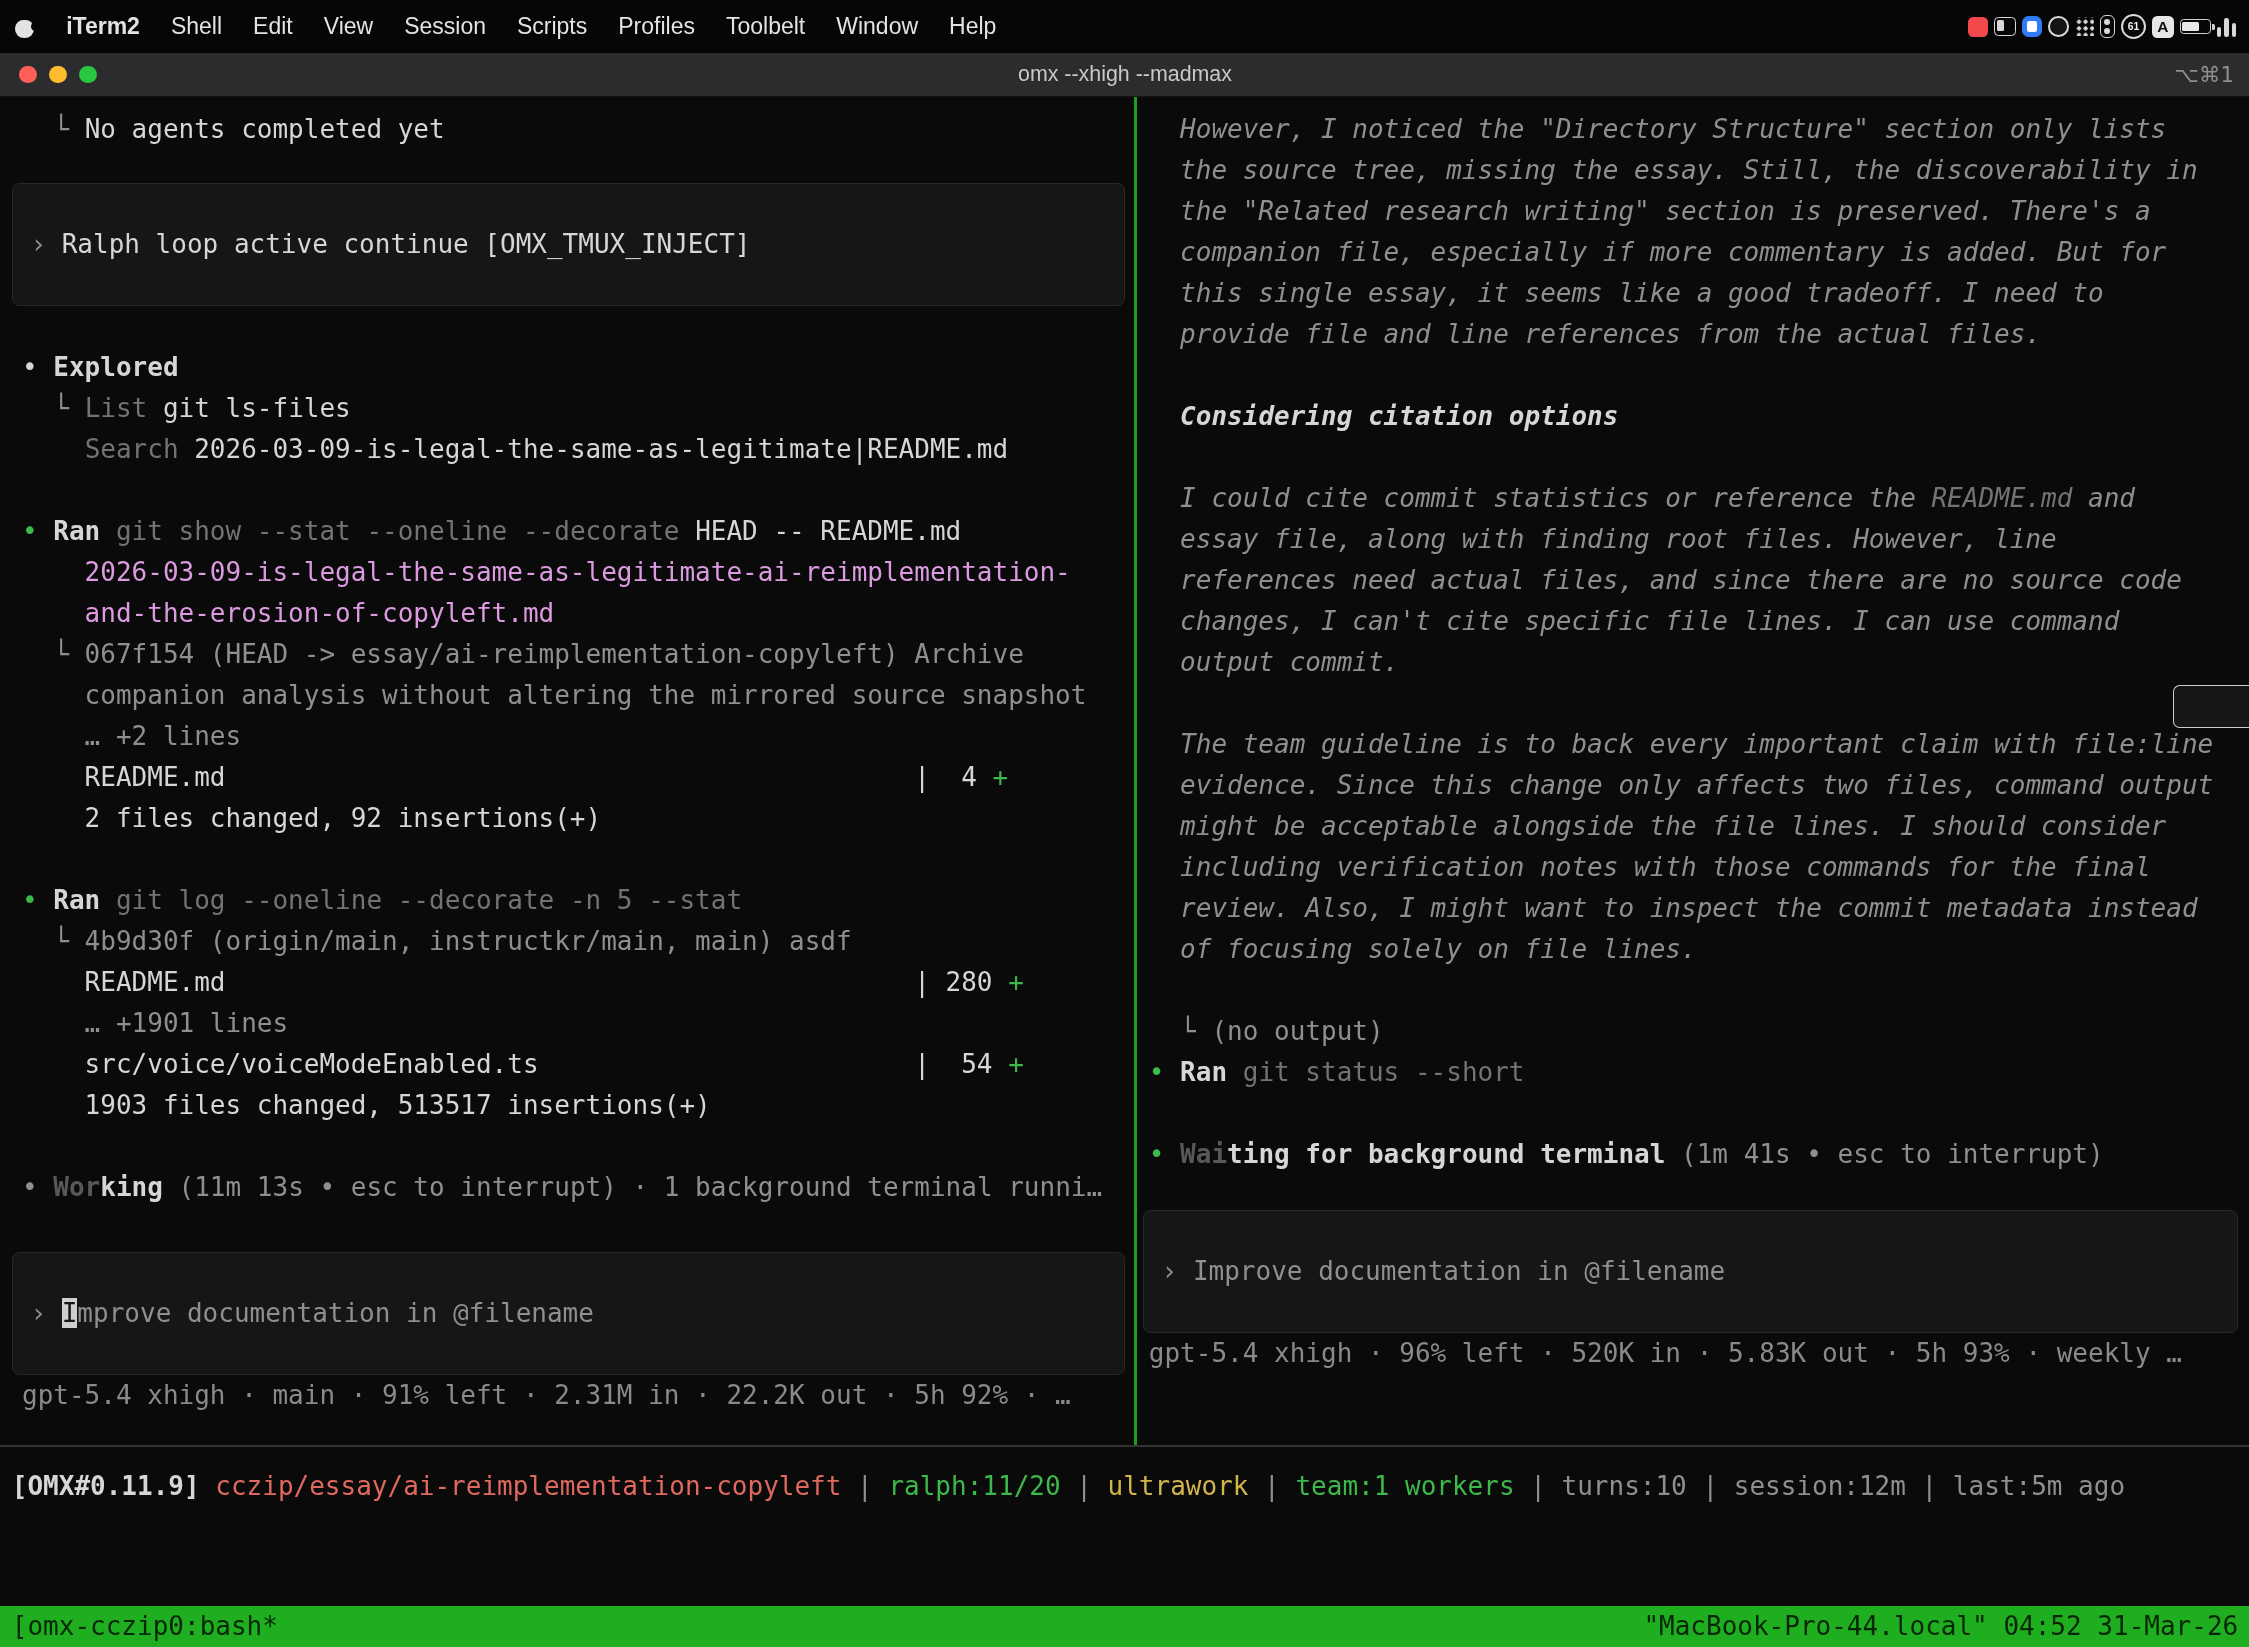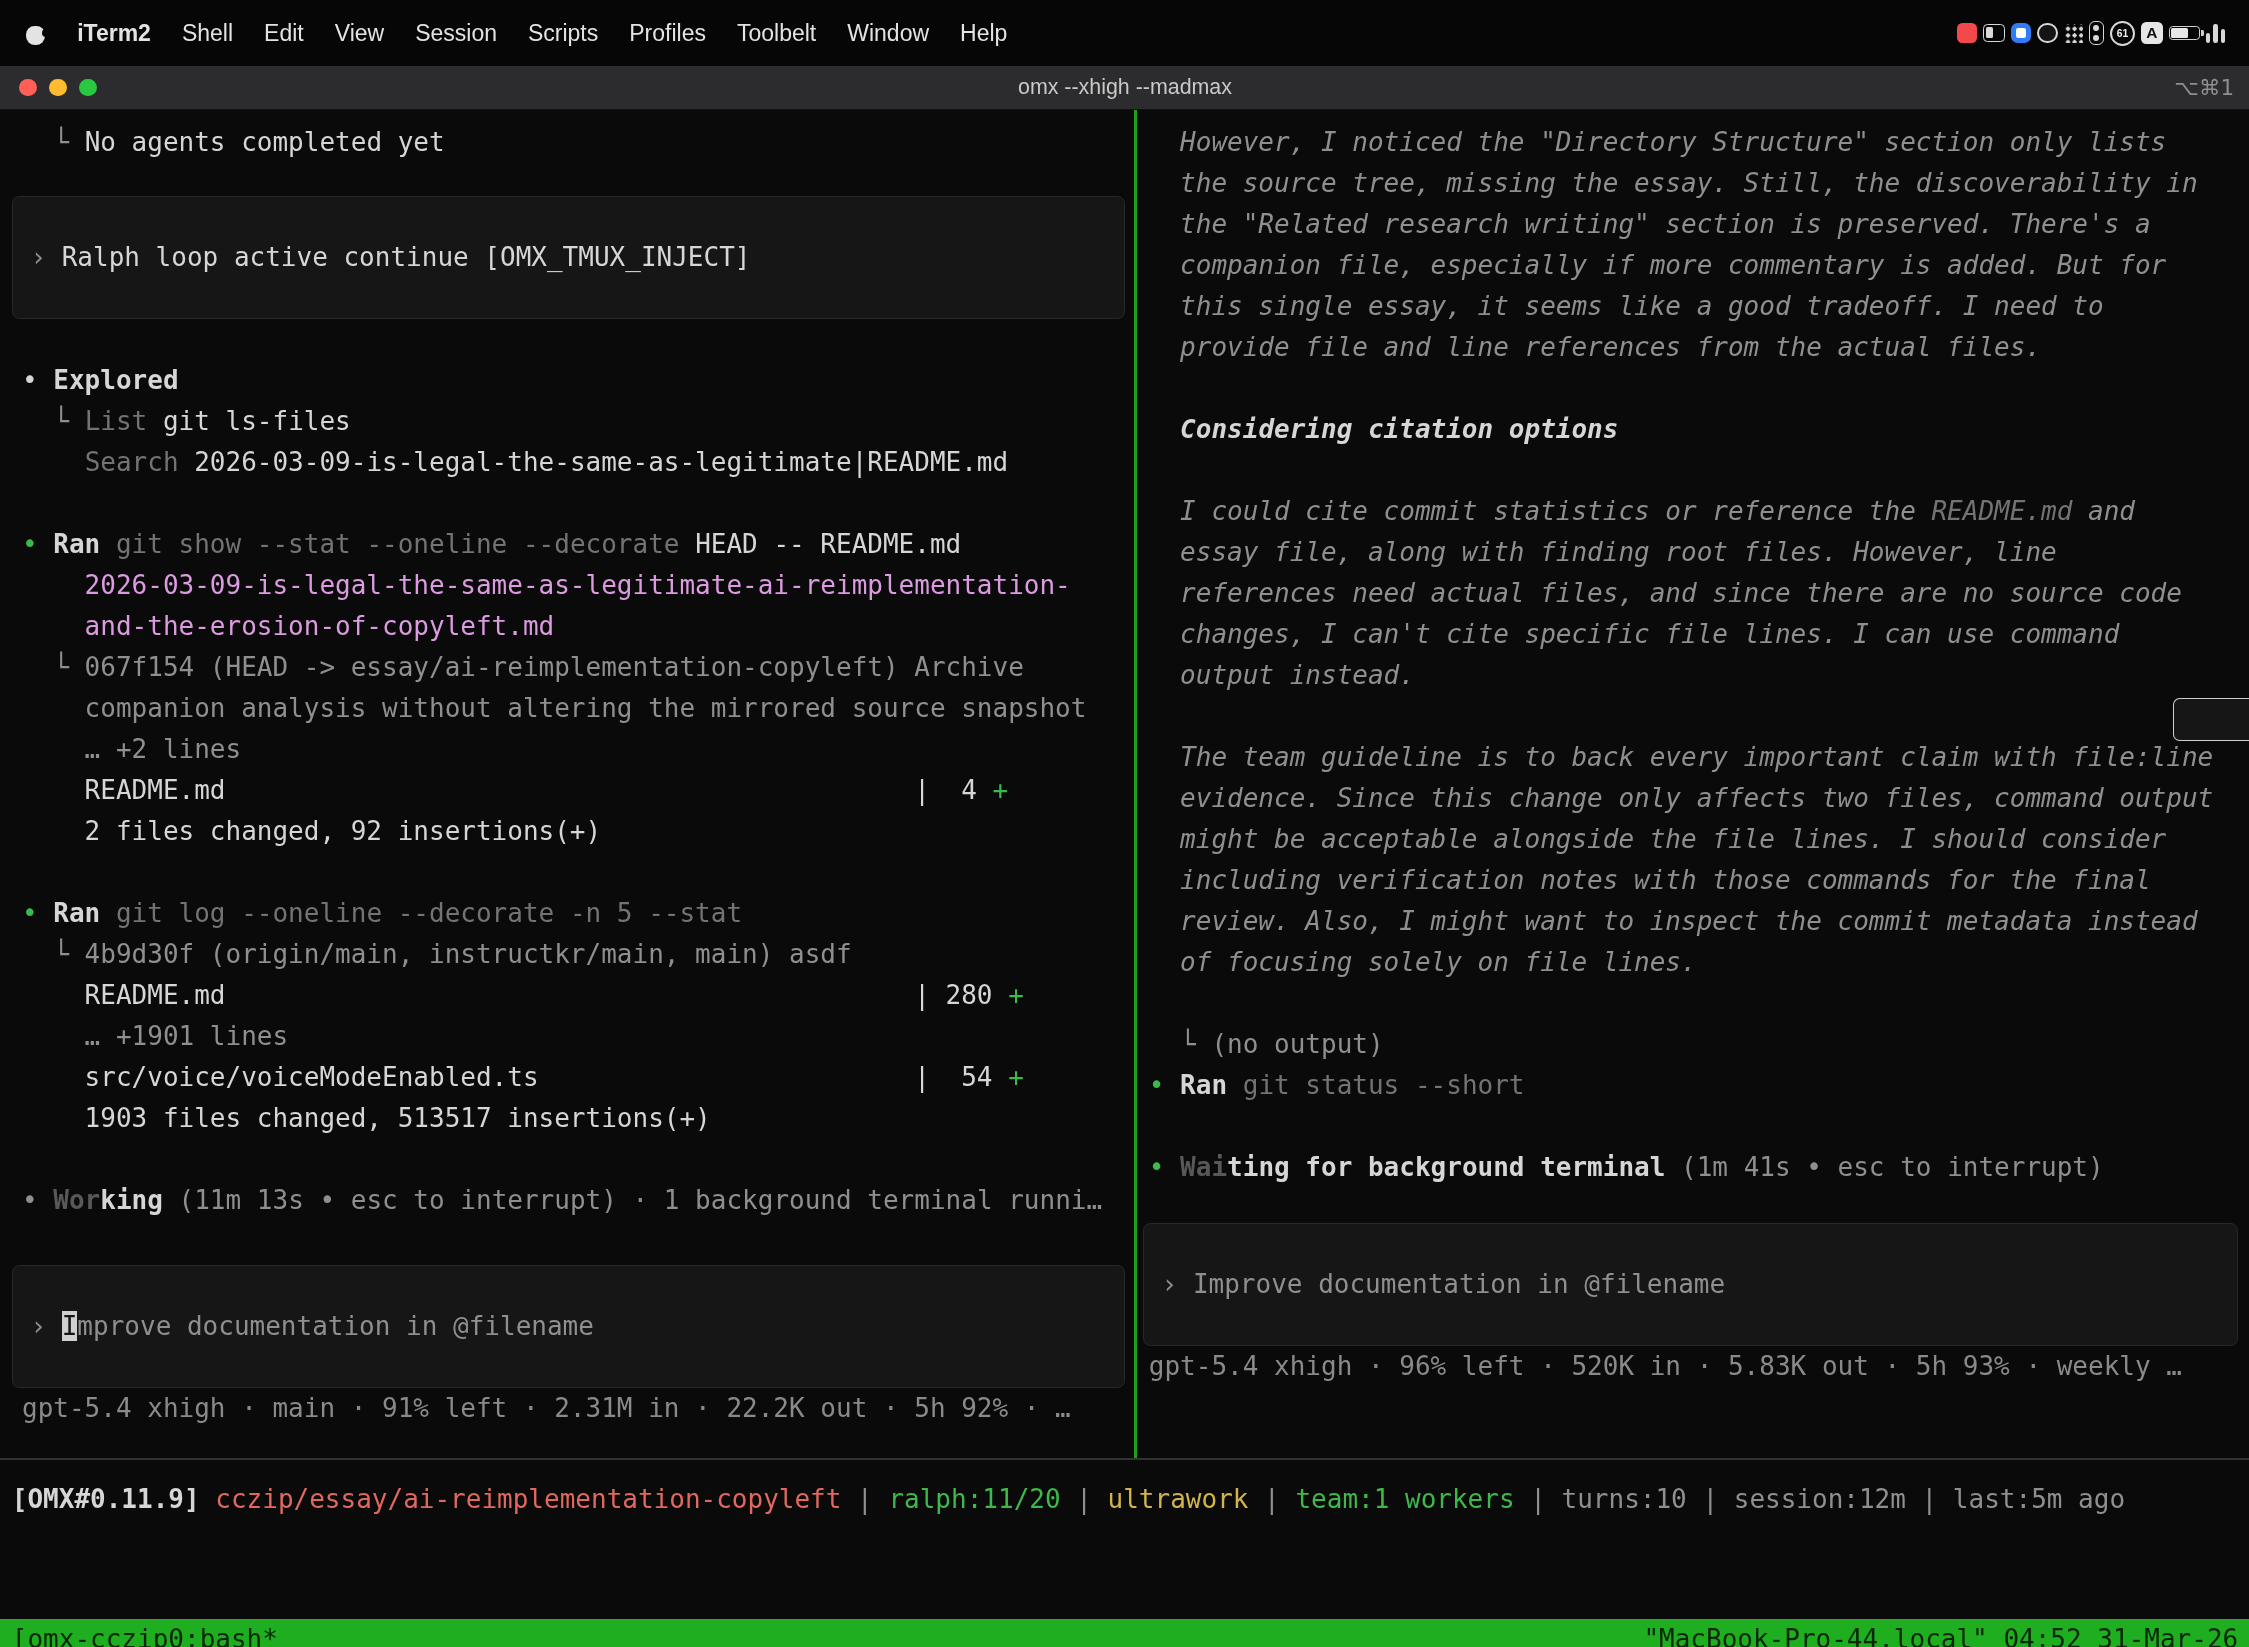--- a/index.html
+++ b/index.html
@@ -1,19 +1,19 @@
 <!DOCTYPE html>
 <html style="font-size:11.8px"><head>
 <meta charset="utf-8">
 <style>
   *{margin:0;padding:0;box-sizing:border-box}
   html,body{width:2250px;height:1648px;overflow:hidden;background:#000;font-family:"DejaVu Sans Mono",monospace}
 
   
-  .menubar{height:66px;background:#060606;display:flex;align-items:center;padding:0 19px;
+  .menubar{height:53px;background:#060606;display:flex;align-items:center;padding:0 8px;
     color:#e3e3e3;font-family:"Liberation Sans","DejaVu Sans",sans-serif;font-size:23px}
   .apple{width:22px;height:26.6px;position:relative;margin:0 14.8px 0 5.9px}
   .apple::before{content:"";position:absolute;left:1.5px;top:6.6px;width:19px;height:18.5px;background:#e3e3e3;border-radius:45% 45% 48% 48%}
   .apple::after{content:"";position:absolute;right:-3.7px;top:8.9px;width:8.9px;height:8.9px;background:#060606;border-radius:50%}
   .menus{display:flex;align-items:center}
   .menu-item{padding:0 15.5px;white-space:nowrap}
   .menu-item.first{font-weight:700}
   .mb-right{margin-left:auto;display:flex;align-items:center;gap:6px;padding-right:5.9px}
   .rec{width:20px;height:20px;border-radius:5.2px;background:#f4494c}
   .winicon{width:22px;height:18.5px;border:1.5px solid #d8d8d8;border-radius:4.4px;position:relative}
@@ -163,21 +163,21 @@
         <div class="t-line"><span class="c-g ital">  companion file, especially if more commentary is added. But for</span></div>
         <div class="t-line"><span class="c-g ital">  this single essay, it seems like a good tradeoff. I need to</span></div>
         <div class="t-line"><span class="c-g ital">  provide file and line references from the actual files.</span></div>
         <div class="t-blank"></div>
         <div class="t-line"><span class="c-g">  </span><span class="c-w bold ital">Considering citation options</span></div>
         <div class="t-blank"></div>
         <div class="t-line"><span class="c-g ital">  I could cite commit statistics or reference the </span><span class="c-b ital">README.md</span><span class="c-g ital"> and</span></div>
         <div class="t-line"><span class="c-g ital">  essay file, along with finding root files. However, line</span></div>
         <div class="t-line"><span class="c-g ital">  references need actual files, and since there are no source code</span></div>
         <div class="t-line"><span class="c-g ital">  changes, I can't cite specific file lines. I can use command</span></div>
-        <div class="t-line"><span class="c-g ital">  output instead.</span></div>
+        <div class="t-line"><span class="c-g ital">  output commit.</span></div>
         <div class="t-blank"></div>
         <div class="t-line"><span class="c-g ital">  The team guideline is to back every important claim with file:line</span></div>
         <div class="t-line"><span class="c-g ital">  evidence. Since this change only affects two files, command output</span></div>
         <div class="t-line"><span class="c-g ital">  might be acceptable alongside the file lines. I should consider</span></div>
         <div class="t-line"><span class="c-g ital">  including verification notes with those commands for the final</span></div>
         <div class="t-line"><span class="c-g ital">  review. Also, I might want to inspect the commit metadata instead</span></div>
         <div class="t-line"><span class="c-g ital">  of focusing solely on file lines.</span></div>
         <div class="t-blank"></div>
         <div class="t-line"><span class="c-g">  └ (no output)</span></div>
         <div class="t-line"><span class="c-gr">• </span><span class="c-w bold">Ran </span><span class="c-b">git status --short</span></div>

